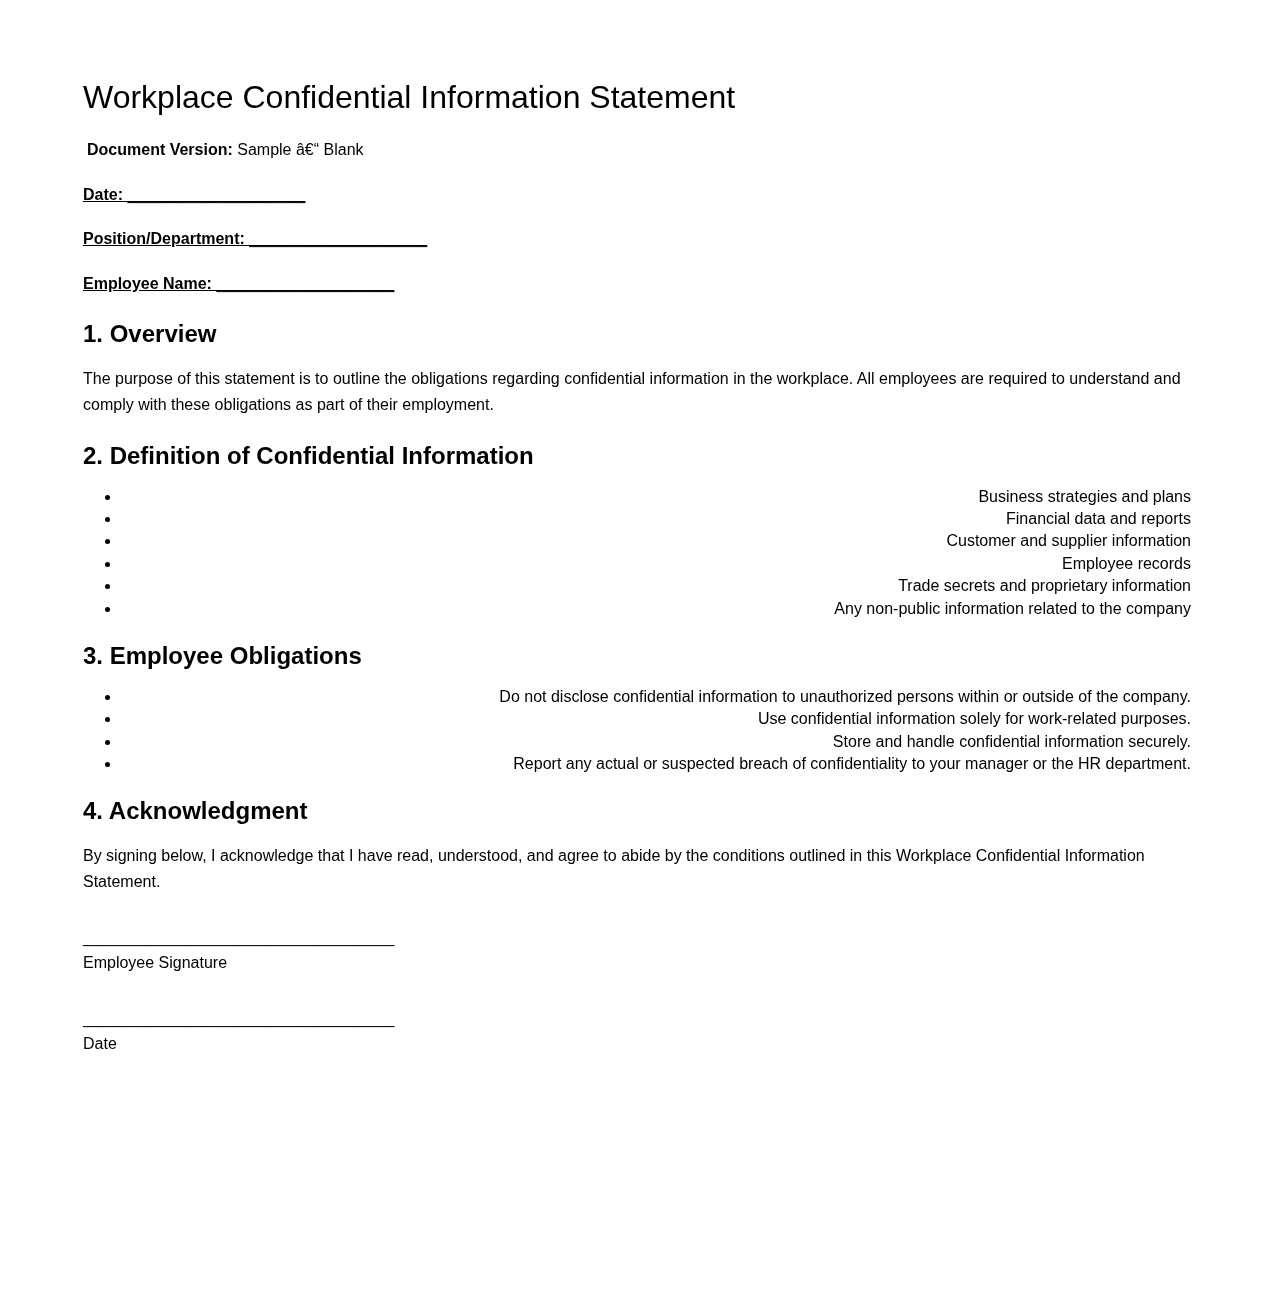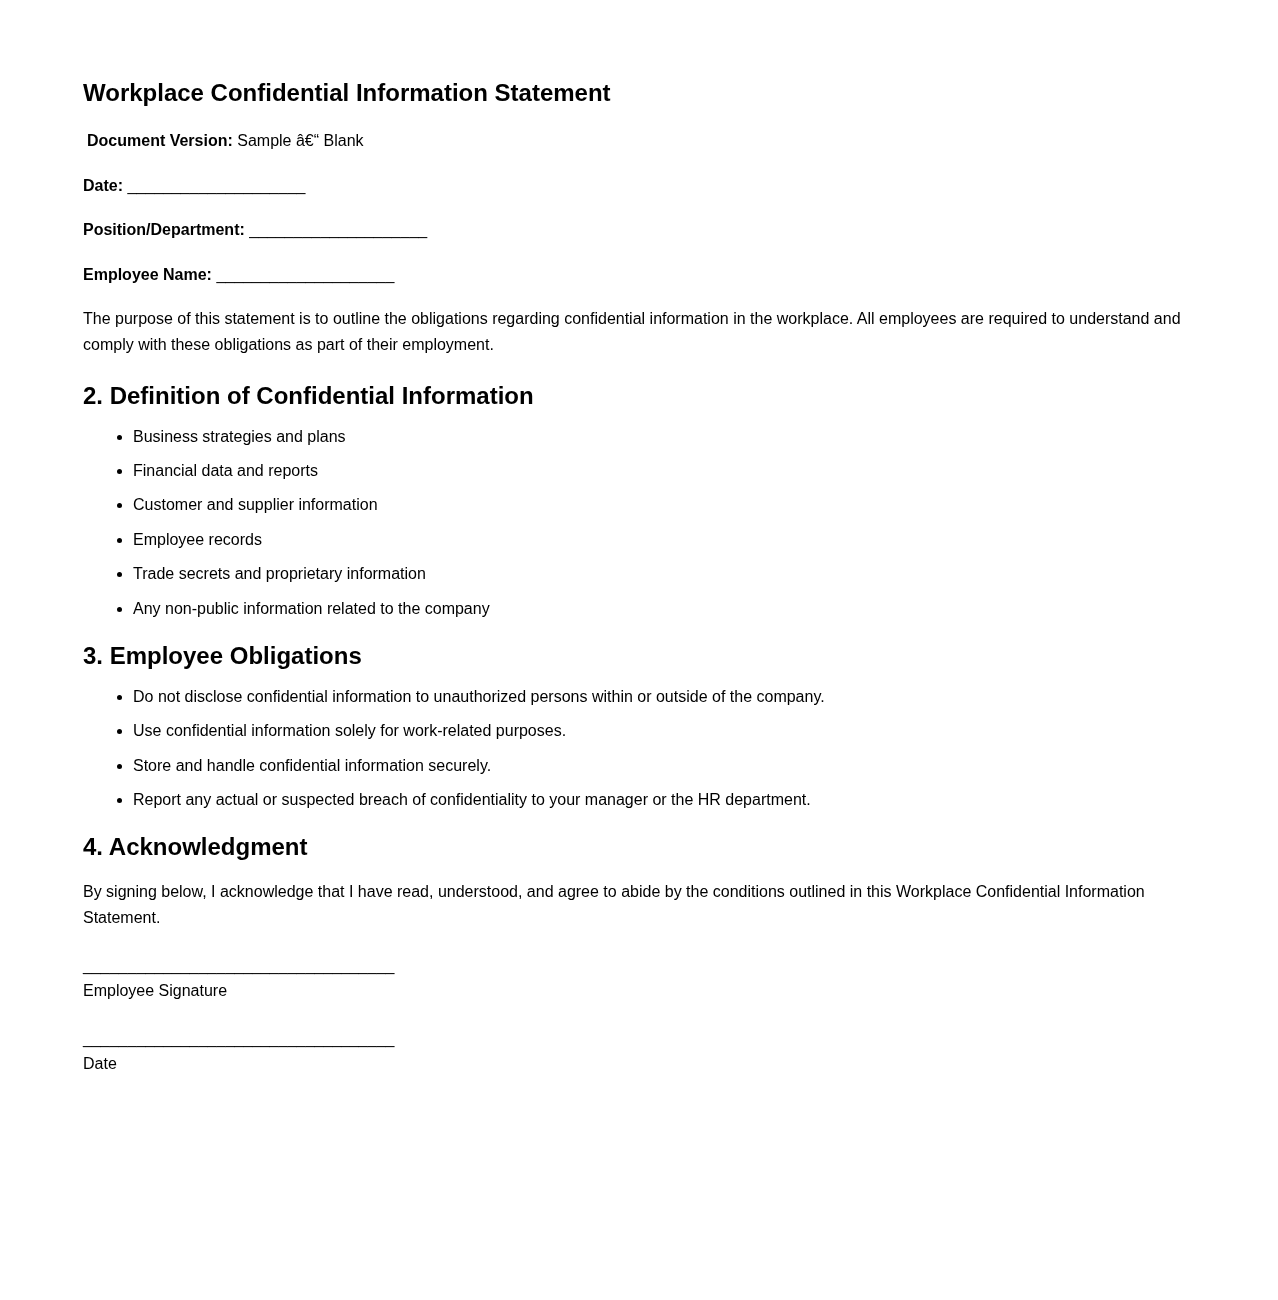--- a/index.html
+++ b/index.html
@@ -11,64 +11,66 @@
   }
   .doc {
     width: 1278px;
     height: 1300px;
     box-sizing: border-box;
     padding: 58px 83px 40px 83px;
     background: #ffffff;
     overflow: hidden;
   }
   h1.doc-title {
-    font-size: 24px;
-    font-weight: bold;
+    font-size: 32px;
+    font-weight: normal;
     margin: 21px 0 21px 0;
     letter-spacing: 0;
   }
   p { margin: 16px 0; line-height: 1.6; }
   p.meta-line { margin: 16px 4px; }
-  p.field-line { margin: 19px 0; }
+  p.field-line { margin: 19px 0; text-decoration: underline; }
   h2.section-heading {
     font-size: 24px;
     font-weight: bold;
     margin: 24px 0 18px 0;
   }
   ul.bullet-list {
     margin: 16px 0;
     padding-left: 34px;
   }
   ul.bullet-list li {
     line-height: 1.15;
-    margin: 16px;
+    margin: 4px;
+    text-align: right;
   }
   .label-bold { font-weight: bold; }
   .blank-line { white-space: pre; }
   .sig-block {
-    margin: 22px 0 16px 0;
+    margin: 30px 0 16px 0;
     line-height: 1.6;
   }
   .sig-rule { white-space: pre; }
 </style>
 </head>
 <body>
 
 <div class="doc">
 
   <h1 class="doc-title">Workplace Confidential Information Statement</h1>
 
   <p class="meta-line"><span class="label-bold">Document Version:</span><span> Sample â€“ Blank</span></p>
 
   <p class="field-line"><span class="label-bold">Date:</span><span class="blank-line"> ____________________</span></p>
 
   <p class="field-line"><span class="label-bold">Position/Department:</span><span class="blank-line"> ____________________</span></p>
 
   <p class="field-line"><span class="label-bold">Employee Name:</span><span class="blank-line"> ____________________</span></p>
 
+  <h2 class="section-heading">1. Overview</h2>
   <p>The purpose of this statement is to outline the obligations regarding confidential information in the workplace. All employees are required to understand and comply with these obligations as part of their employment.</p>
 
   <h2 class="section-heading">2. Definition of Confidential Information</h2>
   <ul class="bullet-list">
     <li>Business strategies and plans</li>
     <li>Financial data and reports</li>
     <li>Customer and supplier information</li>
     <li>Employee records</li>
     <li>Trade secrets and proprietary information</li>
     <li>Any non-public information related to the company</li>

